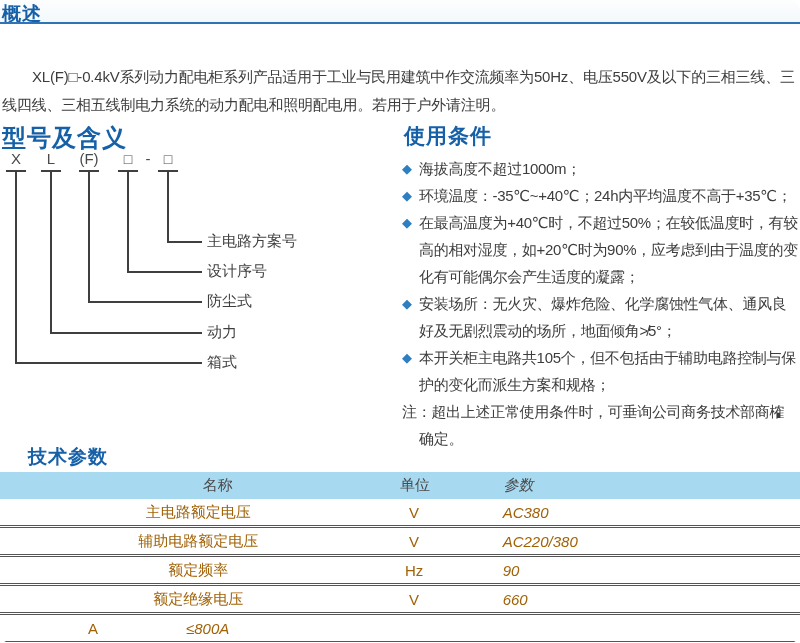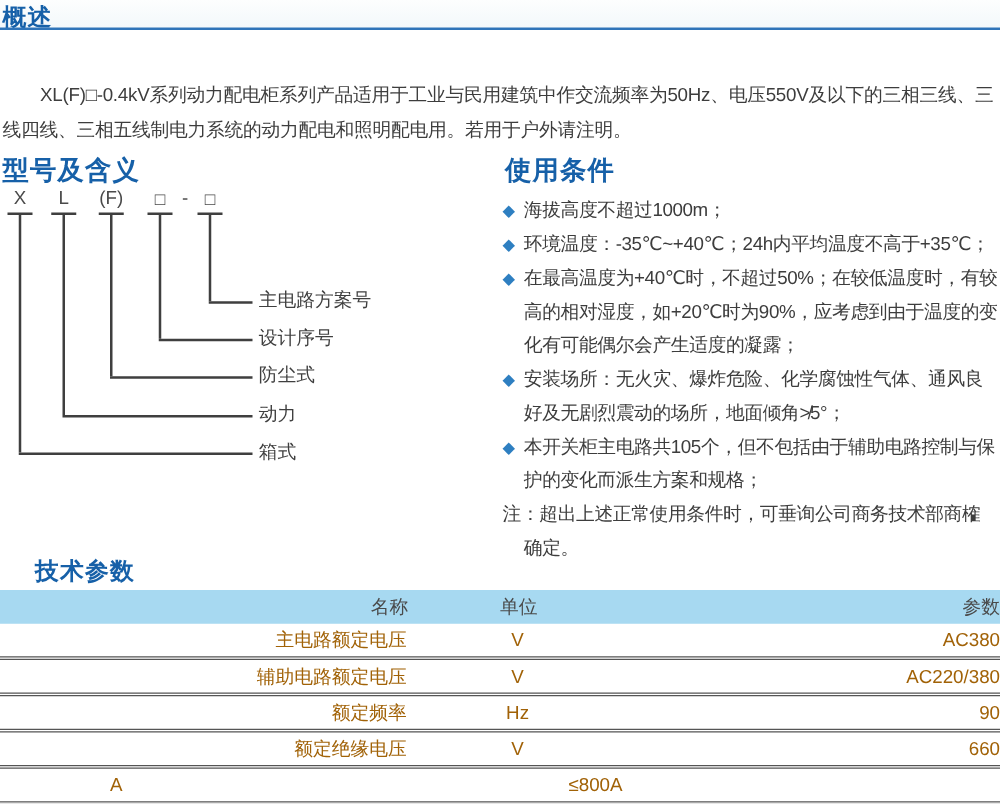--- a/index.html
+++ b/index.html
@@ -1,20 +1,20 @@
 <!DOCTYPE html>
 <html><head>
 <meta charset="utf-8">
 <style>
   * { margin: 0; padding: 0; box-sizing: border-box; }
   html, body { background: #fff; }
   body { font-family: "Liberation Sans", "DejaVu Sans", sans-serif; }
   #page {
     position: relative; width: 800px; height: 643px;
-    background: #ffffff; overflow: hidden; color: #3d3d3d;
+    background: #ffffff; overflow: hidden; color: #3d3d3d; border-radius: 10px;
   }
 
   
   .top-band {
     position: absolute; left: 0; top: 0; width: 800px; height: 22px;
     background: linear-gradient(180deg, #fdfefe 0%, #f3f8fb 100%);
   }
   .overview-title {
     position: absolute; left: 2px; top: 1px;
     font-size: 19px; font-weight: bold; color: #1660a8; letter-spacing: 1px;
@@ -26,21 +26,21 @@
   .overview-paragraph {
     position: absolute; left: 2px; top: 31px; width: 795px;
     font-size: 15px; line-height: 28px; letter-spacing: -0.2px;
     text-indent: 30px; color: #3d3d3d; margin-top: 32px;
   }
 
   
   .section-title {
     position: absolute; font-weight: bold; color: #1660a8; letter-spacing: 1px;
   }
-  .model-title { left: 2px; top: 122px; font-size: 21px; }
+  .model-title { left: 2px; top: 122px; font-size: 24px; }
   .cond-title  { left: 404px; top: 122px; font-size: 21px; }
   .tech-title  { left: 2px; top: 444px; font-size: 19px; margin-left: 26px; }
 
   
   .diagram { position: absolute; left: 0; top: 150px; width: 400px; height: 235px; }
   .sym {
     position: absolute; top: 0; transform: translateX(-50%);
     font-size: 15px; color: #4a4a4a; line-height: 18px; white-space: nowrap;
   }
   .sym.box { font-size: 14px; }
@@ -68,23 +68,23 @@
   
   .params-table { position: absolute; left: 0; top: 472px; width: 800px; }
   .t-header {
     display: flex; height: 27px; background: #a7d9f1; align-items: center;
     font-size: 15px; color: #4a4a4a;
   }
   .t-row {
     display: flex; height: 29px; align-items: center;
     border-bottom: 3px double #555; font-size: 15px; color: #a16207;
   }
-  .c-name  { width: 302px; text-align: right; margin-left: 36px; }
+  .c-name  { width: 302px; text-align: center; margin-left: 36px; }
   .c-unit  { width: 186px; text-align: center; }
-  .c-value { width: 312px; text-align: right; }
+  .c-value { width: 312px; text-align: left; font-style: italic; }
   .t-header .c-name { padding-left: 73px; }
   .t-row .c-name { padding-left: 35px; }
 </style>
 </head>
 <body>
 
 <div id="page">
 
   <div class="top-band"></div>
   <div class="overview-title">概述</div>

